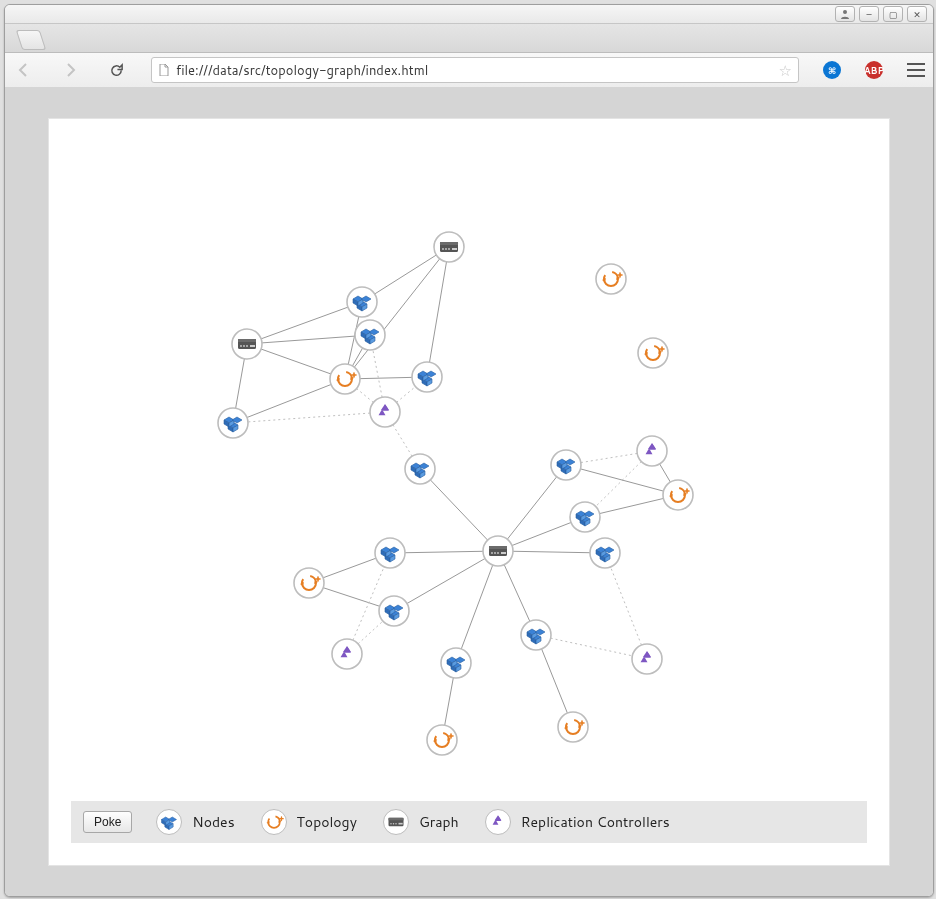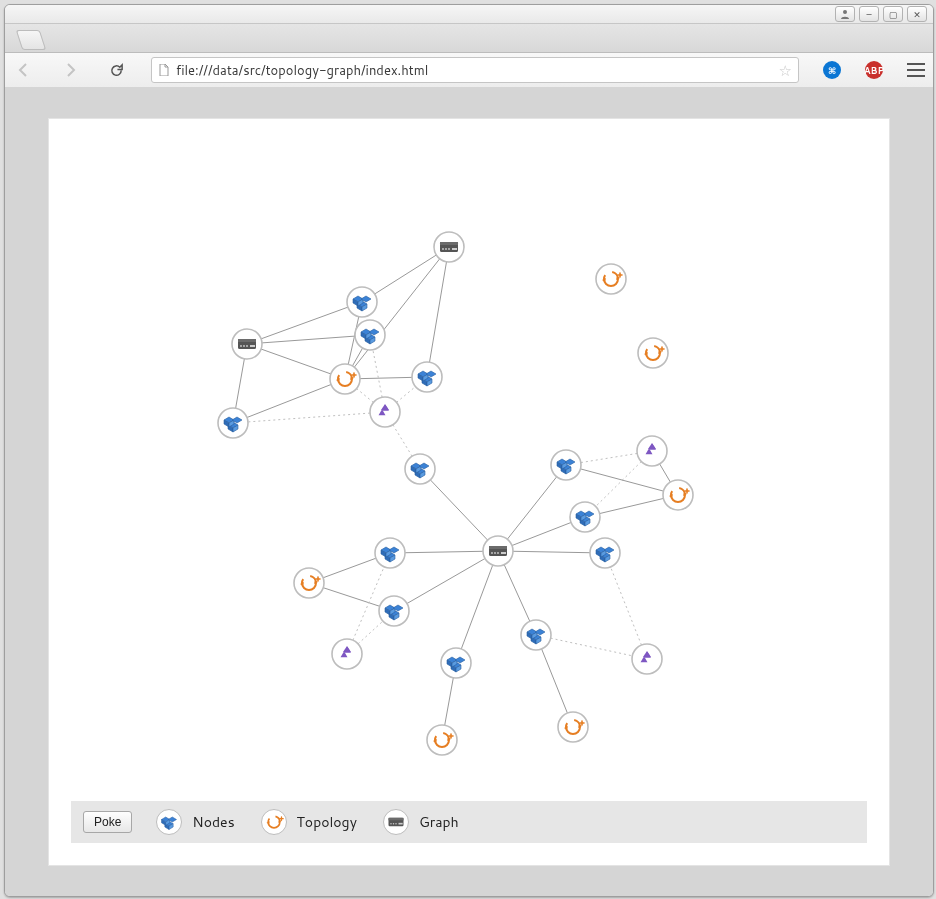--- a/index.html
+++ b/index.html
@@ -325,19 +325,27 @@
               <span>Topology</span>
             </div>
             <div class="legend-item">
               <div class="legend-icon">
                 <svg width="20" height="20" viewBox="-12 -12 24 24">
                   <use href="#ic-node"></use>
                 </svg>
               </div>
               <span>Graph</span>
             </div>
+            <div class="legend-item">
+              <div class="legend-icon">
+                <svg width="20" height="20" viewBox="-12 -12 24 24">
+                  <use href="#ic-rc"></use>
+                </svg>
+              </div>
+              <span>Replication Controllers</span>
+            </div>
           </div>
       </div>
 
     </div>
   </div>
 
 </div>
 
 </body></html>

